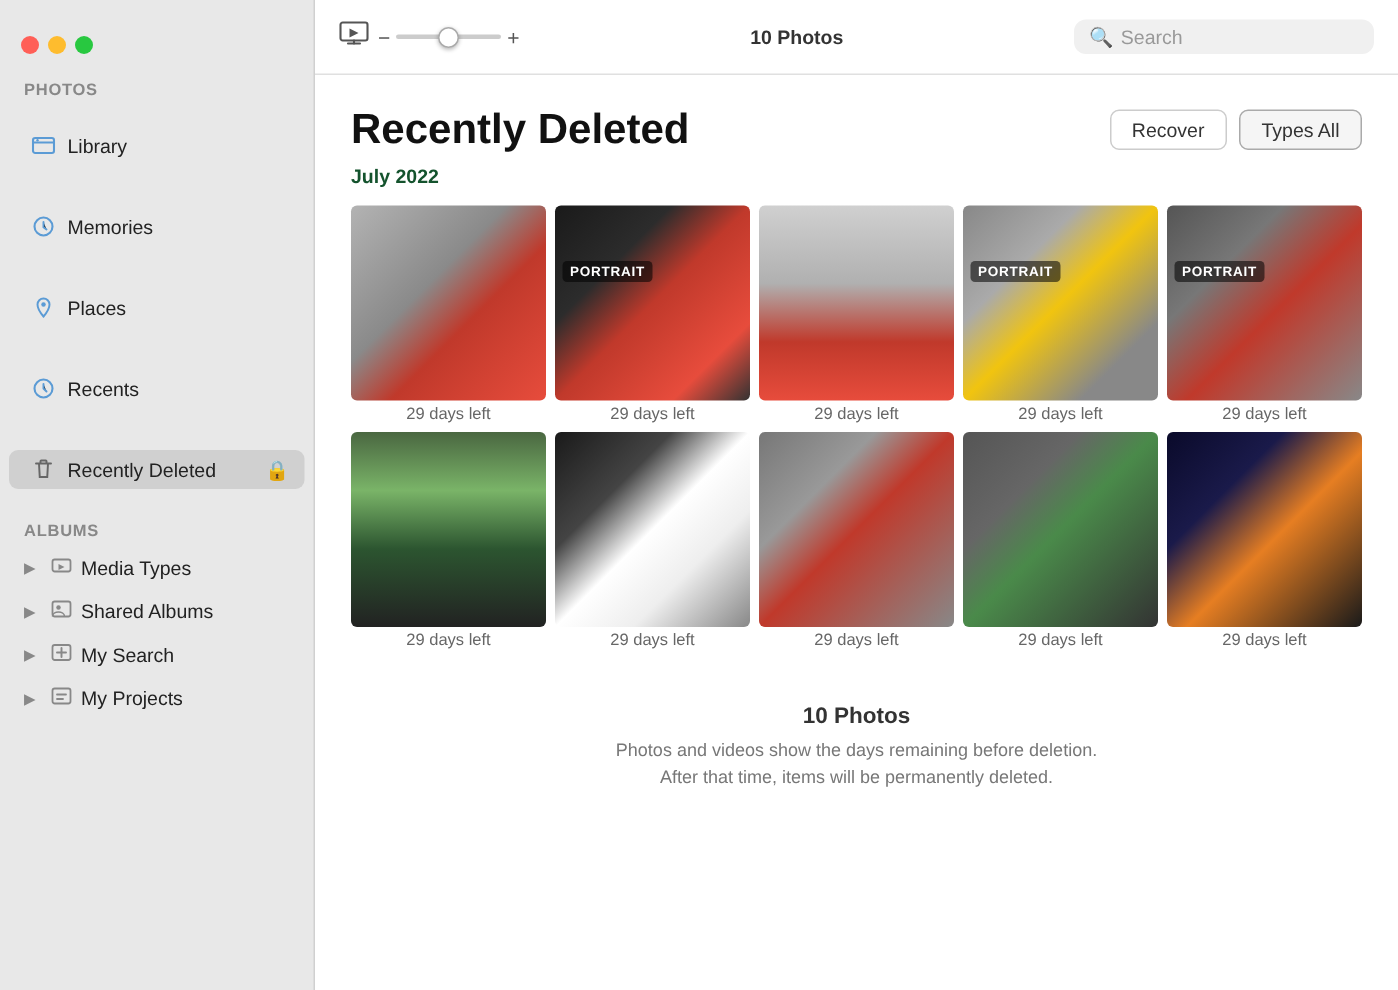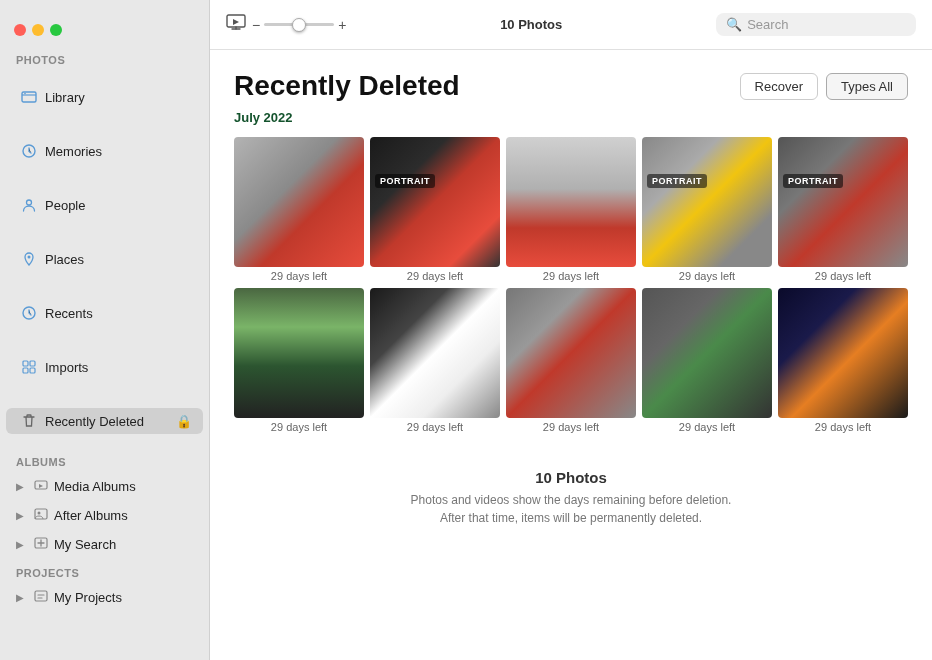--- a/index.html
+++ b/index.html
@@ -327,29 +327,20 @@
   <div class="sidebar-item">
     <span class="icon icon-memories">
       <svg width="16" height="16" viewBox="0 0 16 16">
           <circle cx="8" cy="8" r="6" stroke="#5b9bd5" stroke-width="1.4" fill="none"></circle>
           <path d="M8 5v3.5l2 1.5" stroke="#5b9bd5" stroke-width="1.3" stroke-linecap="round"></path>
         </svg>
     </span>
     <span class="label">Memories</span>
   </div>
 
-  <div class="sidebar-item">
-    <span class="icon icon-people">
-      <svg width="16" height="16" viewBox="0 0 16 16">
-          <circle cx="8" cy="5.5" r="2.5" stroke="#5b9bd5" stroke-width="1.3" fill="none"></circle>
-          <path d="M2.5 14c0-3 2.5-5 5.5-5s5.5 2 5.5 5" stroke="#5b9bd5" stroke-width="1.3" stroke-linecap="round" fill="none"></path>
-        </svg>
-    </span>
-    <span class="label">People</span>
-  </div>
 
   <div class="sidebar-item">
     <span class="icon icon-places">
       <svg width="16" height="16" viewBox="0 0 16 16">
           <path d="M8 2C5.8 2 4 3.8 4 6c0 3.3 4 8 4 8s4-4.7 4-8c0-2.2-1.8-4-4-4z" stroke="#5b9bd5" stroke-width="1.3" fill="none"></path>
           <circle cx="8" cy="6" r="1.5" fill="#5b9bd5"></circle>
         </svg>
     </span>
     <span class="label">Places</span>
   </div>
@@ -358,31 +349,20 @@
   <div class="sidebar-item">
     <span class="icon icon-recents">
       <svg width="16" height="16" viewBox="0 0 16 16">
           <circle cx="8" cy="8" r="6" stroke="#5b9bd5" stroke-width="1.4" fill="none"></circle>
           <path d="M8 5v3l2 2" stroke="#5b9bd5" stroke-width="1.3" stroke-linecap="round"></path>
         </svg>
     </span>
     <span class="label">Recents</span>
   </div>
 
-  <div class="sidebar-item">
-    <span class="icon icon-imports">
-      <svg width="16" height="16" viewBox="0 0 16 16">
-          <rect x="2" y="2" width="5" height="5" rx="1" stroke="#5b9bd5" stroke-width="1.2" fill="none"></rect>
-          <rect x="9" y="2" width="5" height="5" rx="1" stroke="#5b9bd5" stroke-width="1.2" fill="none"></rect>
-          <rect x="2" y="9" width="5" height="5" rx="1" stroke="#5b9bd5" stroke-width="1.2" fill="none"></rect>
-          <rect x="9" y="9" width="5" height="5" rx="1" stroke="#5b9bd5" stroke-width="1.2" fill="none"></rect>
-        </svg>
-    </span>
-    <span class="label">Imports</span>
-  </div>
 
 
   <div class="sidebar-item active">
     <span class="icon icon-deleted">
       <svg width="16" height="16" viewBox="0 0 16 16">
           <path d="M3 4h10M6 4V2.5A.5.5 0 016.5 2h3a.5.5 0 01.5.5V4M5 4l.5 9h5l.5-9" stroke="#666" stroke-width="1.3" stroke-linecap="round" fill="none"></path>
         </svg>
     </span>
     <span class="label">Recently Deleted</span>
     <span class="lock-icon">🔒</span>
@@ -391,47 +371,46 @@
   <div class="sidebar-section-label">Albums</div>
 
   <div class="sidebar-group">
     <span class="chevron">▶</span>
     <span class="icon">
       <svg width="16" height="16" viewBox="0 0 16 16">
           <rect x="2" y="4" width="12" height="8" rx="1.5" stroke="#888" stroke-width="1.2" fill="none"></rect>
           <path d="M6 7l4 2-4 2V7z" fill="#888"></path>
         </svg>
     </span>
-    <span>Media Albums</span>
+    <span>Media Types</span>
   </div>
 
   <div class="sidebar-group">
     <span class="chevron">▶</span>
     <span class="icon">
       <svg width="16" height="16" viewBox="0 0 16 16">
           <rect x="2" y="3" width="12" height="10" rx="1.5" stroke="#888" stroke-width="1.2" fill="none"></rect>
           <circle cx="6" cy="7" r="1.5" fill="#888"></circle>
           <path d="M2 13c0-2 2-3 4-3s4 1 4 3" stroke="#888" stroke-width="1" fill="none"></path>
         </svg>
     </span>
-    <span>After Albums</span>
+    <span>Shared Albums</span>
   </div>
 
   <div class="sidebar-group">
     <span class="chevron">▶</span>
     <span class="icon">
       <svg width="16" height="16" viewBox="0 0 16 16">
           <rect x="2" y="3" width="12" height="10" rx="1.5" stroke="#888" stroke-width="1.2" fill="none"></rect>
           <path d="M5 8h6M8 5v6" stroke="#888" stroke-width="1.3" stroke-linecap="round"></path>
         </svg>
     </span>
     <span>My Search</span>
   </div>
 
-  <div class="sidebar-section-label">Projects</div>
 
   <div class="sidebar-group">
     <span class="chevron">▶</span>
     <span class="icon">
       <svg width="16" height="16" viewBox="0 0 16 16">
           <rect x="2" y="3" width="12" height="10" rx="1.5" stroke="#888" stroke-width="1.2" fill="none"></rect>
           <path d="M5 7h6M5 10h4" stroke="#888" stroke-width="1.2" stroke-linecap="round"></path>
         </svg>
     </span>
     <span>My Projects</span>

